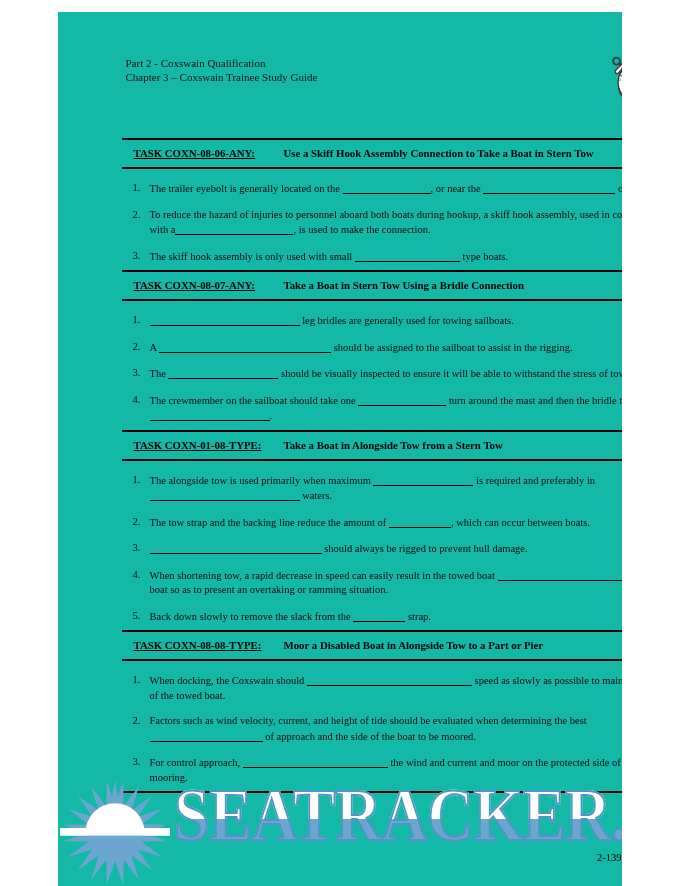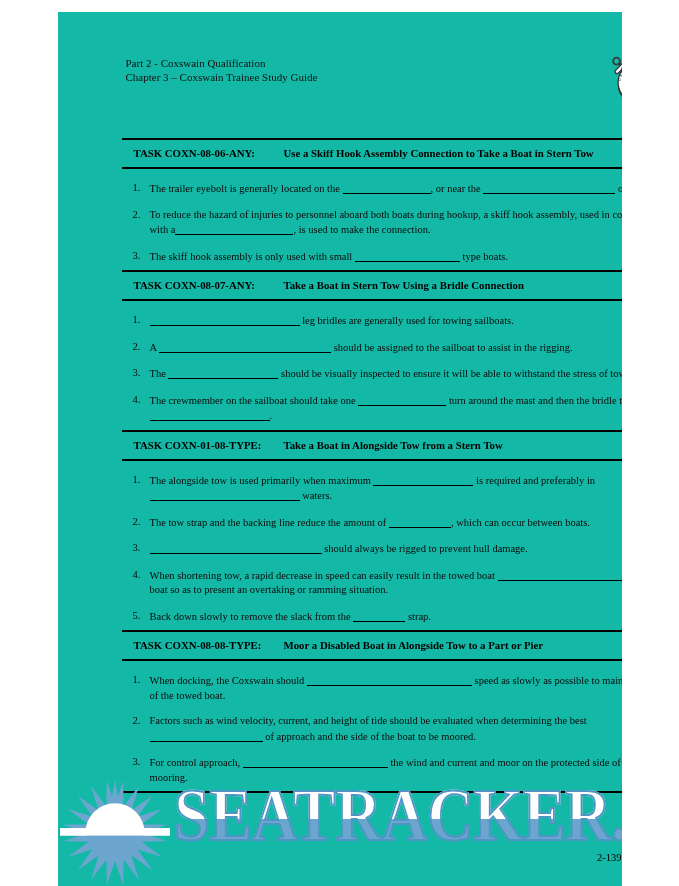--- a/index.html
+++ b/index.html
@@ -14,21 +14,21 @@
   .uscg-emblem { position:absolute; top:28px; left:538px; width:84px; height:82px; }
   
   .sections { position:absolute; top:126px; left:64px; width:552px; }
   .task-section { border-top:2px solid #000; }
   .task-section:last-child { border-bottom:2px solid #000; }
   .task-heading {
     display:flex; align-items:baseline;
     padding:6px 0 6px 12px; border-bottom:2px solid #000;
     font-weight:bold; font-size:10.8px; line-height:15px; color:#000;
   }
-  .task-id { width:150px; flex:none; }
+  .task-id { width:150px; flex:none;text-decoration:underline; }
   .task-title { flex:1; }
   .task-items { padding:12px 0 6px 0; }
   .task-item { display:flex; margin-bottom:11px; font-size:10.5px; line-height:14.5px; color:#0a0a0a; }
   .task-item:last-child { margin-bottom:0; }
   .item-num { width:17px; margin-left:11px; flex:none; }
   .item-body { flex:1; padding-right:2px; }
   .blank {
     display:inline-block; height:12px; vertical-align:-2px;
     border-bottom:1px solid #000;
   }

